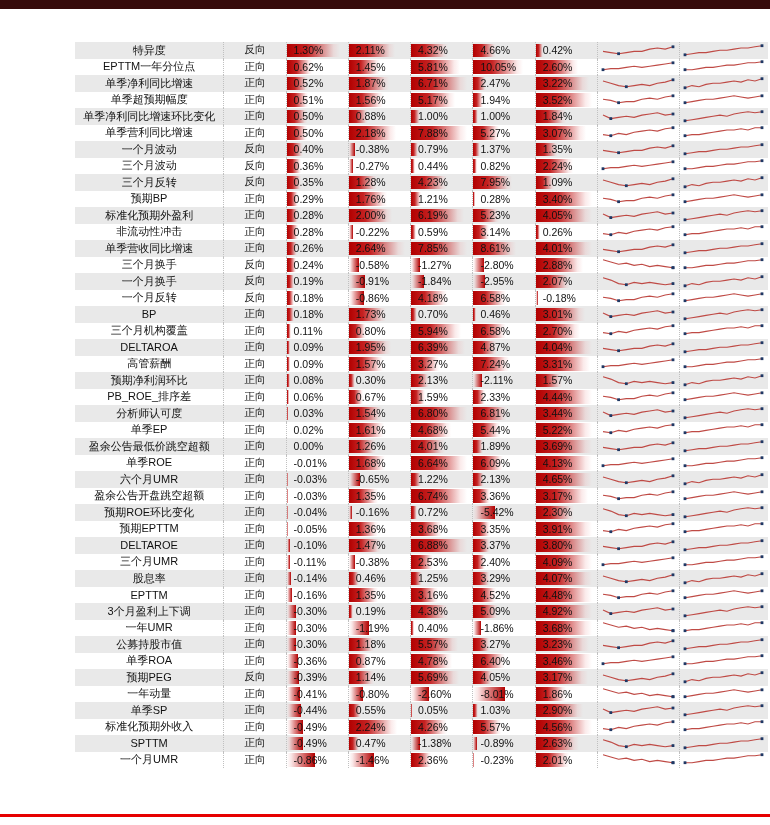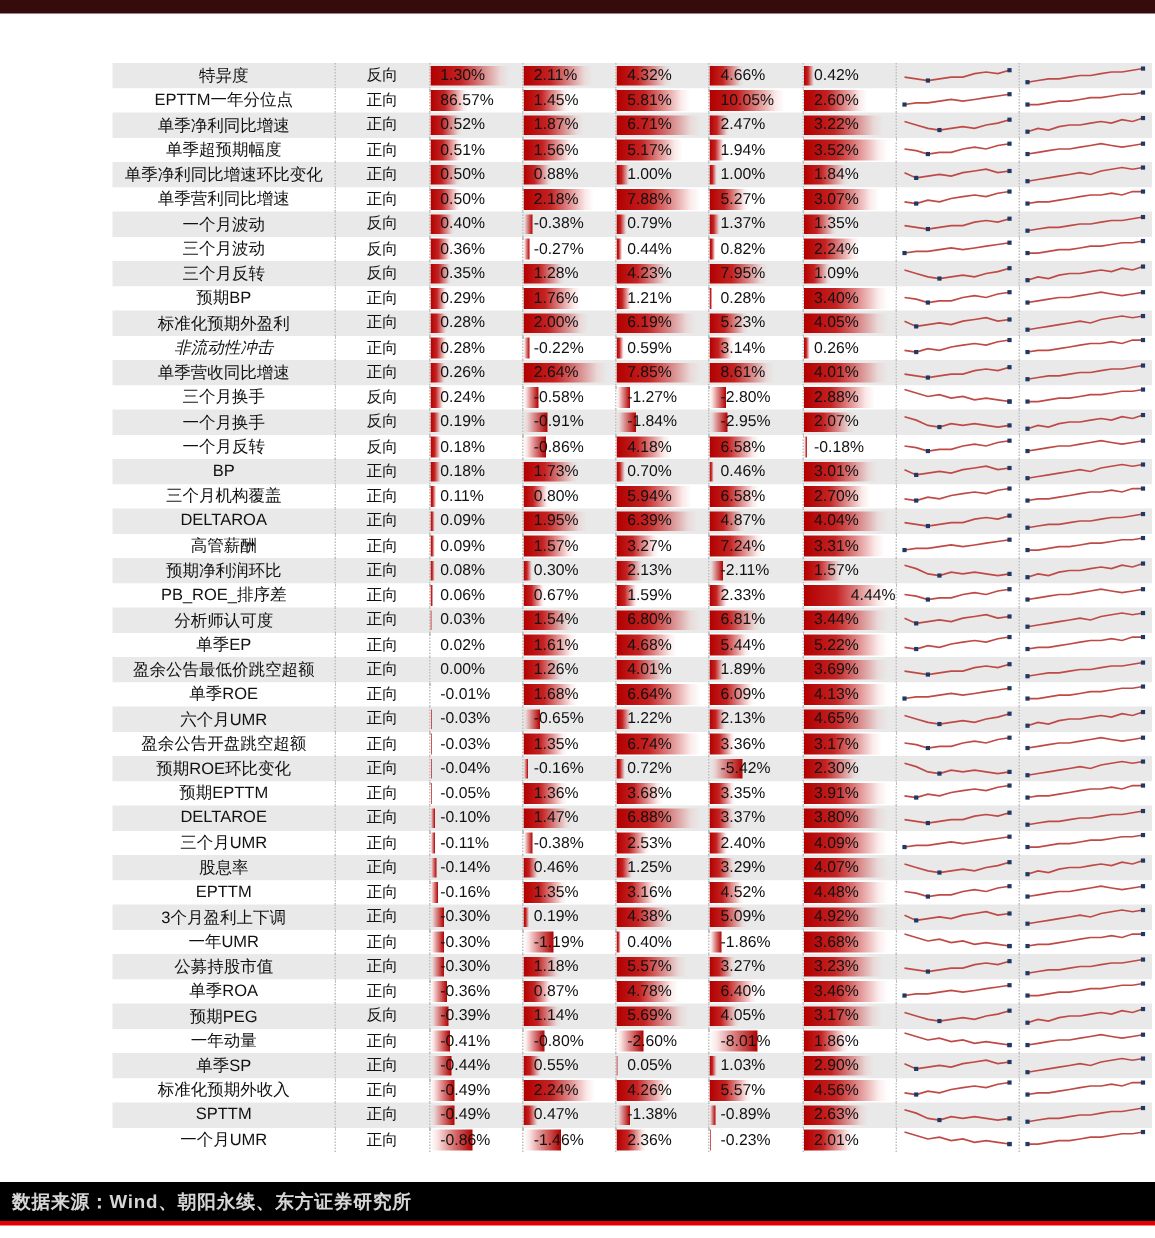--- a/index.html
+++ b/index.html
@@ -69,21 +69,21 @@
               <rect x="0.6000000000000001" y="10.4" width="2.8" height="2.8" fill="#1f3864"></rect>
               <rect x="77.6" y="1.3000000000000003" width="2.8" height="2.8" fill="#1f3864"></rect>
             </svg>
           </div>
         </div>
         <div class="row">
           <div class="c name" style="width: 150px;">EPTTM一年分位点</div>
           <div class="c dir sep" style="width: 62px;">正向</div>
           <div class="c val sep" style="width: 62px;">
             <div class="bar pos" style="width: 41.6%;"></div>
-            <span class="num">86.57%</span>
+            <span class="num">0.62%</span>
           </div>
           <div class="c val sep" style="width: 62px;">
             <div class="bar pos" style="width: 51.3%;"></div>
             <span class="num">1.45%</span>
           </div>
           <div class="c val sep" style="width: 62px;">
             <div class="bar pos" style="width: 80.4%;"></div>
             <span class="num">5.81%</span>
           </div>
           <div class="c val sep" style="width: 62px;">
@@ -445,21 +445,21 @@
           </div>
           <div class="c spark sep" style="width: 89px;">
             <svg width="81" height="15">
               <polyline fill="none" stroke="#bf4a45" stroke-width="1.1" points="2.0,11.8 9.0,10.7 16.0,9.6 23.0,8.4 30.0,7.3 37.0,6.1 44.0,7.3 51.0,5.0 58.0,3.8 65.0,2.7 72.0,3.8 79.0,2.7"></polyline>
               <rect x="0.6000000000000001" y="10.4" width="2.8" height="2.8" fill="#1f3864"></rect>
               <rect x="77.6" y="1.3000000000000003" width="2.8" height="2.8" fill="#1f3864"></rect>
             </svg>
           </div>
         </div>
         <div class="row">
-          <div class="c name" style="width: 150px; font-style: italic;">非流动性冲击</div>
+          <div class="c name" style="width: 150px;">非流动性冲击</div>
           <div class="c dir sep" style="width: 62px;">正向</div>
           <div class="c val sep" style="width: 62px;">
             <div class="bar pos" style="width: 18.8%;"></div>
             <span class="num">0.28%</span>
           </div>
           <div class="c val sep" style="width: 62px;">
             <div class="bar neg" style="width: 6.2%;"></div>
             <span class="num">-0.22%</span>
           </div>
           <div class="c val sep" style="width: 62px;">
@@ -843,21 +843,21 @@
             <span class="num">0.67%</span>
           </div>
           <div class="c val sep" style="width: 62px;">
             <div class="bar pos" style="width: 22%;"></div>
             <span class="num">1.59%</span>
           </div>
           <div class="c val sep" style="width: 62px;">
             <div class="bar pos" style="width: 18.7%;"></div>
             <span class="num">2.33%</span>
           </div>
-          <div class="c val sep" style="width: 62px; justify-content: flex-end;">
+          <div class="c val sep" style="width: 62px;">
             <div class="bar pos" style="width: 92%;"></div>
             <span class="num">4.44%</span>
           </div>
           <div class="c spark sep" style="width: 82px;">
             <svg width="74" height="15">
               <polyline fill="none" stroke="#bf4a45" stroke-width="1.1" points="2.0,7.3 9.8,8.4 17.6,10.7 25.3,9.6 33.1,9.6 40.9,7.3 48.7,6.1 56.4,7.3 64.2,5.0 72.0,3.8"></polyline>
               <rect x="16.200000000000003" y="9.299999999999999" width="2.8" height="2.8" fill="#1f3864"></rect>
               <rect x="70.6" y="2.4" width="2.8" height="2.8" fill="#1f3864"></rect>
             </svg>
           </div>
@@ -1698,18 +1698,15 @@
           </div>
           <div class="c spark sep" style="width: 89px;">
             <svg width="81" height="15">
               <polyline fill="none" stroke="#bf4a45" stroke-width="1.1" points="2.0,10.7 9.0,10.7 16.0,9.6 23.0,8.4 30.0,8.4 37.0,7.3 44.0,6.1 51.0,6.1 58.0,5.0 65.0,3.8 72.0,3.8 79.0,2.7"></polyline>
               <rect x="0.6000000000000001" y="9.299999999999999" width="2.8" height="2.8" fill="#1f3864"></rect>
               <rect x="77.6" y="1.3000000000000003" width="2.8" height="2.8" fill="#1f3864"></rect>
             </svg>
           </div>
         </div>
       </div>
-  </div>
-  <div class="footer">
-    <span class="src">数据来源：Wind、朝阳永续、东方证券研究所</span>
   </div>
   <div class="redrule"></div>
 </div>
 
 </body></html>

